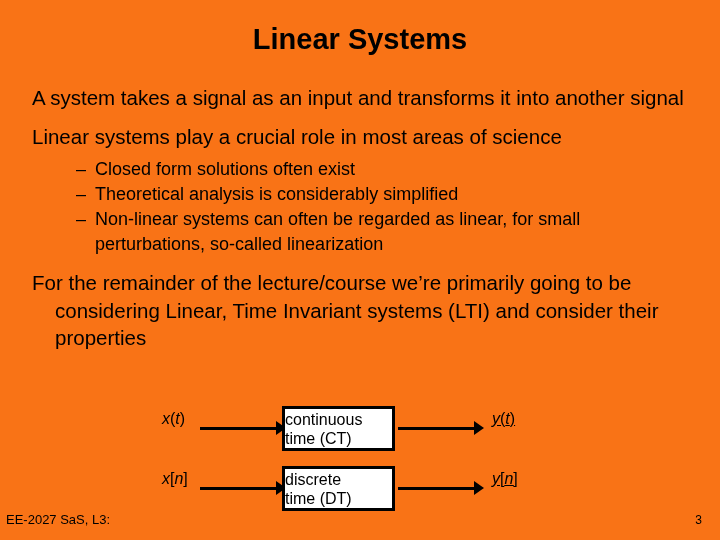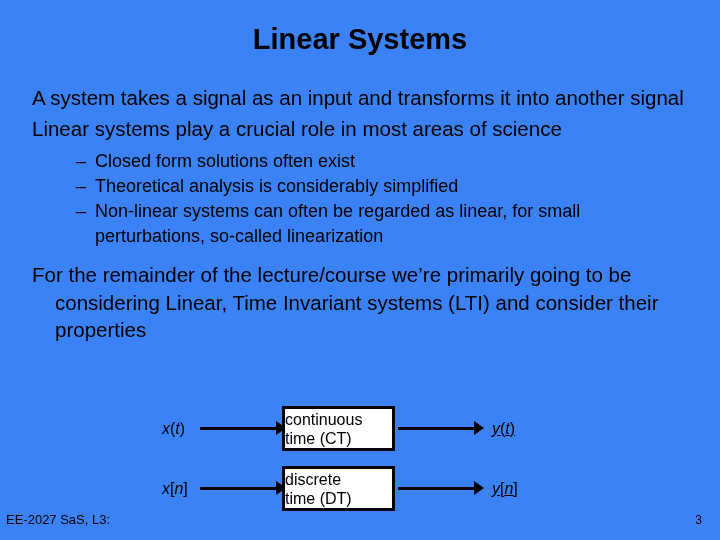--- a/index.html
+++ b/index.html
@@ -8,21 +8,21 @@
     background: #ffffff;
   }
   body {
     font-family: "Liberation Sans", sans-serif;
     color: #000000;
   }
   #slide {
     position: relative;
     width: 720px;
     height: 540px;
-    background: #3b82f6;
+    background: #f97316;
     overflow: hidden;
   }
 
   
   .slide-title {
     position: absolute;
     left: 0;
     top: 22px;
     width: 720px;
     text-align: center;
@@ -40,21 +40,21 @@
     top: 84px;
     width: 660px;
   }
   .lvl1 {
     font-size: 20.5px;
     line-height: 27.5px;
     padding-left: 23px;
     text-indent: -23px;
     margin: 0 0 0 0;
   }
-  .lvl1.spaced { margin-top: 3px; }
+  .lvl1.spaced { margin-top: 11px; }
 
   .sublist {
     margin: 7px 0 0 0;
     padding: 0;
     list-style: none;
   }
   .lvl2 {
     font-size: 18px;
     line-height: 25px;
     padding-left: 63px;
@@ -93,21 +93,21 @@
     justify-content: center;
     font-size: 16px;
     line-height: 19px;
     background: #ffffff;
   }
 
   .in-label, .out-label {
     position: absolute;
     font-size: 16px;
     line-height: 18px;
-    top: 14px;
+    top: 4px;
     white-space: nowrap;
   }
   .in-label { left: 162px; }
   .out-label { left: 492px; text-decoration: underline; }
   .in-label i, .out-label i {
     font-style: italic;
   }
   .in-label .br, .out-label .br {
     font-style: normal;
   }

